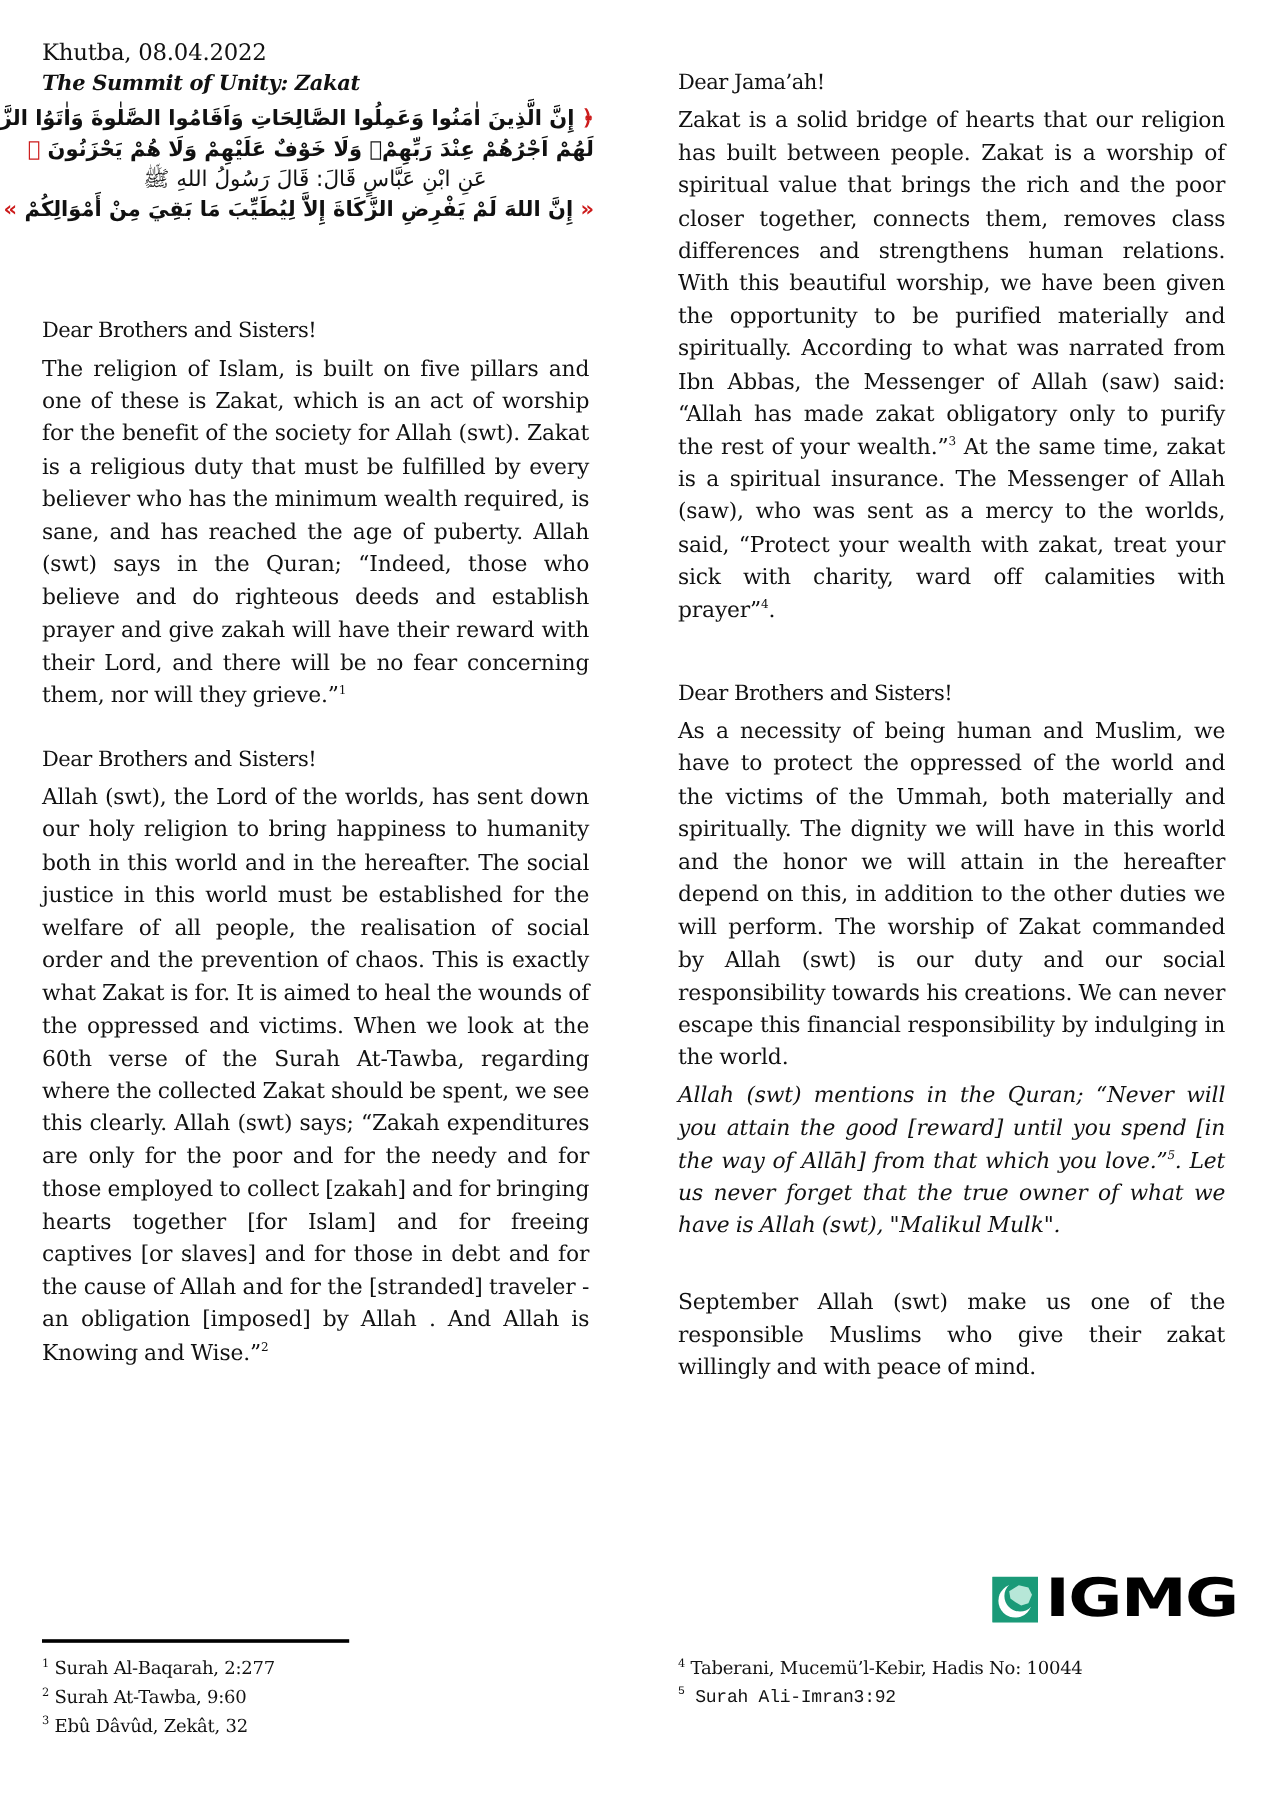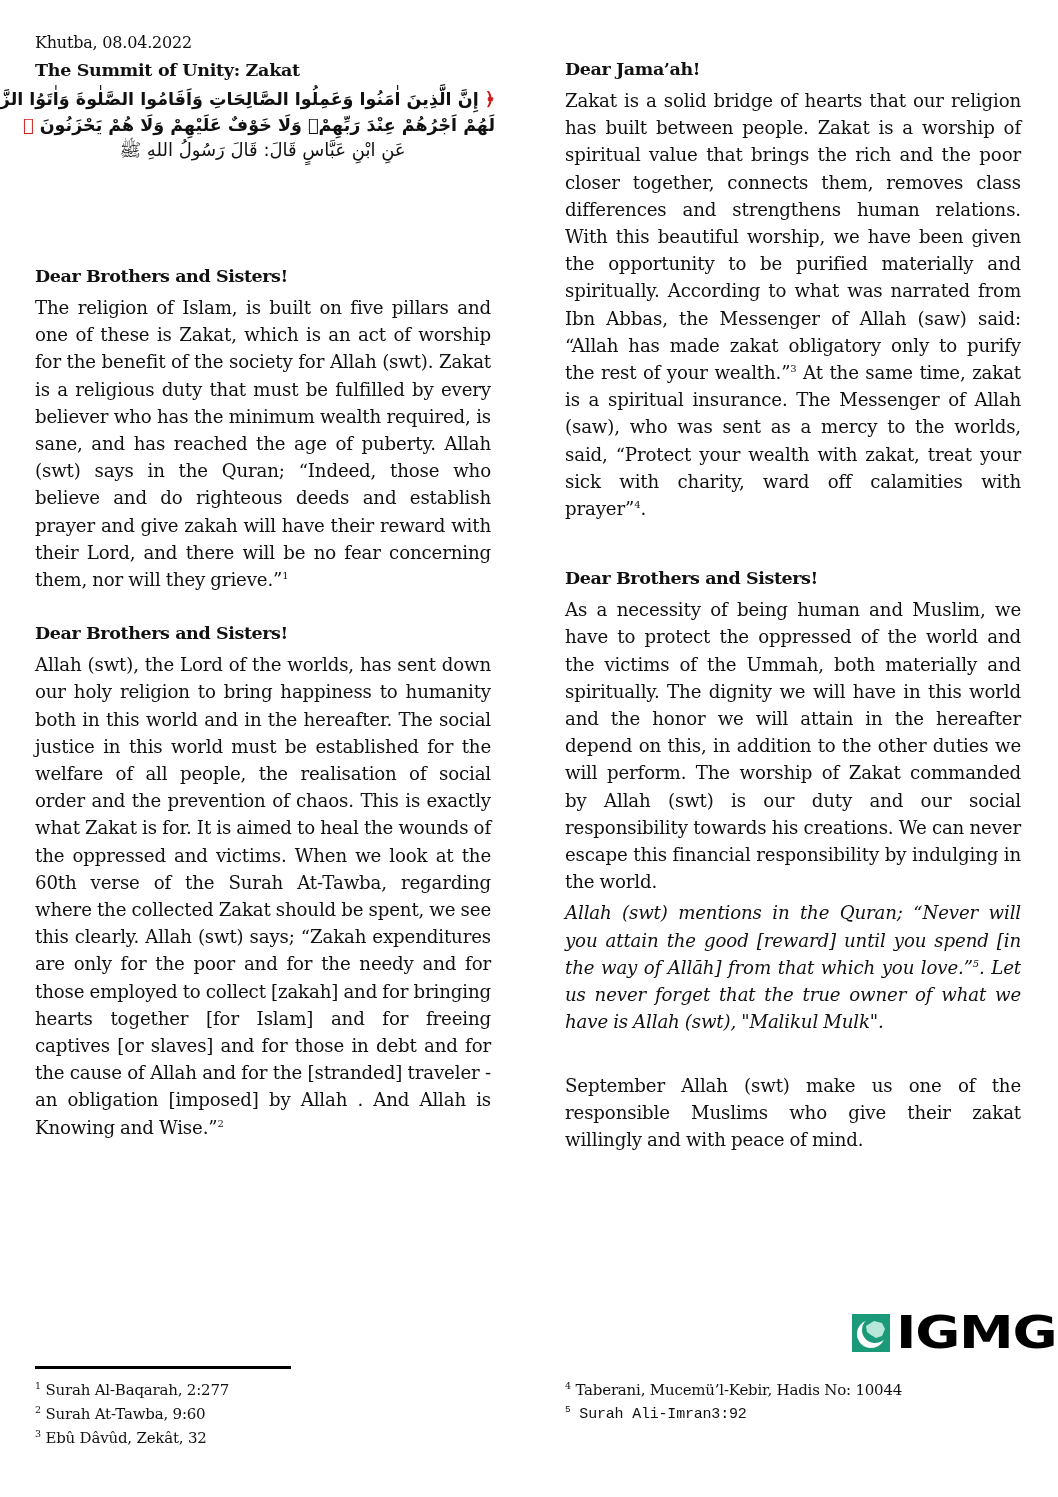--- a/index.html
+++ b/index.html
@@ -10,38 +10,38 @@
     }
     .col { position: absolute; top: 0; }
     .col-left { left: 35px; width: 456px; }
     .col-right { left: 565px; width: 456px; }
     .p {
       font-size: 18.2px; line-height: 27.2px; text-align: justify;
       margin: 0; letter-spacing: -0.15px; word-spacing: -0.5px;
     }
     .h {
       font-family: "DejaVu Serif", "Liberation Serif", serif;
-      font-weight: bold; font-size: 17.5px; line-height: 24px; margin: 0;
+      font-weight: normal; font-size: 17.5px; line-height: 24px; margin: 0;
       letter-spacing: -0.4px;
     }
-    .meta { position: absolute; left: 35px; top: 33px; font-size: 16px; letter-spacing: -0.2px; }
-    .title { position: absolute; left: 35px; top: 60px; font-size: 17.5px; font-weight: bold; letter-spacing: -0.3px; }
+    .meta { position: absolute; left: 35px; top: 33px; font-size: 19px; letter-spacing: -0.2px; }
+    .title { position: absolute; left: 35px; top: 60px; font-size: 17.5px; font-weight: bold; letter-spacing: -0.3px; font-style: italic; }
     .arabic-block {
       position: absolute; left: 30px; width: 465px; top: 86px;
       direction: rtl; text-align: center;
       font-family: "DejaVu Sans", sans-serif; font-weight: bold;
     }
     .ar-line { font-size: 17.5px; line-height: 26px; white-space: nowrap; }
     .ar-small { font-size: 18px; line-height: 24px; font-weight: normal; }
     .red { color: #cc1a1a; }
     sup { font-size: 10px; line-height: 0; vertical-align: super; }
     .divider { position: absolute; left: 35px; top: 1366px; width: 256px; height: 3px; background: #000; }
     .fn { position: absolute; font-size: 15px; line-height: 23px; letter-spacing: -0.2px; }
     .fn sup { font-size: 9.5px; }
-    .logo { position: absolute; left: 852px; top: 1314px; display: flex; align-items: flex-end; }
+    .logo { position: absolute; left: 827px; top: 1314px; display: flex; align-items: flex-end; }
     .logo-mark { width: 38px; height: 38px; background: #1a9a78; position: relative; }
     .logo-text {
       font-family: "DejaVu Sans", sans-serif; font-weight: bold; font-size: 44px;
       line-height: 38px; margin-left: 6px; letter-spacing: -1px; color: #000;
       transform: scaleX(1.25); transform-origin: left center;
     }
   </style>
 </head>
 <body>
 
@@ -51,20 +51,25 @@
 <div class="arabic-block">
   <div class="ar-line">
     <span class="red">﴿</span>
     <span>إِنَّ الَّذِينَ اٰمَنُوا وَعَمِلُوا الصَّالِحَاتِ وَاَقَامُوا الصَّلٰوةَ وَاٰتَوُا الزَّكٰوةَ</span>
   </div>
   <div class="ar-line">
     <span>لَهُمْ اَجْرُهُمْ عِنْدَ رَبِّهِمْۚ وَلَا خَوْفٌ عَلَيْهِمْ وَلَا هُمْ يَحْزَنُونَ</span>
     <span class="red">﴾</span>
   </div>
   <div class="ar-line ar-small">عَنِ ابْنِ عَبَّاسٍ قَالَ: قَالَ رَسُولُ اللهِ ﷺ</div>
+  <div class="ar-line">
+    <span class="red">«</span>
+    <span>إِنَّ اللهَ لَمْ يَفْرِضِ الزَّكَاةَ إِلاَّ لِيُطَيِّبَ مَا بَقِيَ مِنْ أَمْوَالِكُمْ</span>
+    <span class="red">»</span>
+  </div>
 </div>
 
 <div class="col col-left" style="top:264px;">
   <h2 class="h">Dear Brothers and Sisters!</h2>
   <p class="p" style="margin-top:6px;"><span>The religion of Islam,  is built on five pillars and one of these is Zakat, which is an act of worship for the benefit of the society for Allah (swt). Zakat is a religious duty that must be fulfilled by every believer who has the minimum wealth required, is sane, and has reached the age of puberty. Allah (swt) says in the Quran; “Indeed, those who believe and do righteous deeds and establish prayer and give zakah will have their reward with their Lord, and there will be no fear concerning them, nor will they grieve.”</span><sup>1</sup></p>
 
   <h2 class="h" style="margin-top:28px;">Dear Brothers and Sisters!</h2>
   <p class="p" style="margin-top:6px;"><span>Allah (swt), the Lord of the worlds, has sent down our holy religion to bring happiness to humanity both in this world and in the hereafter. The social justice in this world must be established for the welfare of all people, the realisation of social order and the prevention of chaos. This is exactly what Zakat is for. It is aimed to heal the wounds of the oppressed and victims. When we look at the 60th verse of the Surah At-Tawba, regarding where the collected Zakat should be spent, we see this clearly. Allah (swt) says; “Zakah expenditures are only for the poor and for the needy and for those employed to collect [zakah] and for bringing hearts together [for Islam] and for freeing captives [or slaves] and for those in debt and for the cause of Allah and for the [stranded] traveler - an obligation [imposed] by Allah . And Allah is Knowing and Wise.”</span><sup>2</sup></p>
 </div>
 

